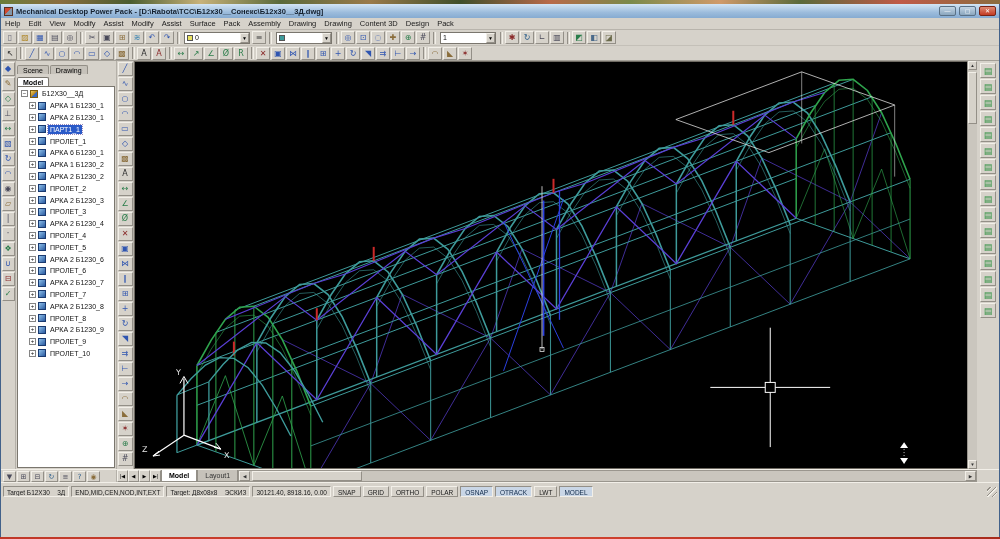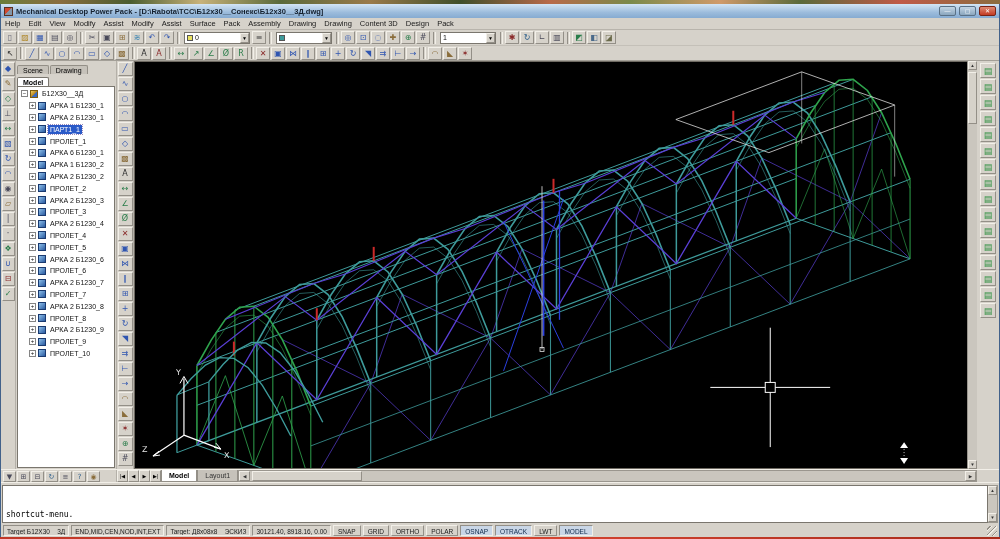--- a/index.html
+++ b/index.html
@@ -578,32 +578,20 @@
         <span class="htrack">
           <span class="hthumb"></span>
         </span>
         <span class="harrow">▶</span>
       </div>
       <div class="corner"></div>
     </div>
 
     <div class="splitter"></div>
 
-    <div class="cmd">
-      <div class="cmdtext">
-        <div>shortcut-menu.</div>
-        
-        
-      </div>
-      <div class="cmdscroll">
-        <span class="sarrow">▲</span>
-        <span class="ctrack"></span>
-        <span class="sarrow">▼</span>
-      </div>
-    </div>
 
     <div class="status">
       <span class="spanel">Target Б12X30__3Д</span>
       <span class="spanel">END,MID,CEN,NOD,INT,EXT</span>
       <span class="spanel">Target: Д8x08x8__ЭСКИЗ</span>
       <span class="spanel">30121.40, 8918.16, 0.00</span>
       <span id="toggles" style="display:flex;gap:2px">
           <span class="toggle">SNAP</span>
           <span class="toggle">GRID</span>
           <span class="toggle">ORTHO</span>

